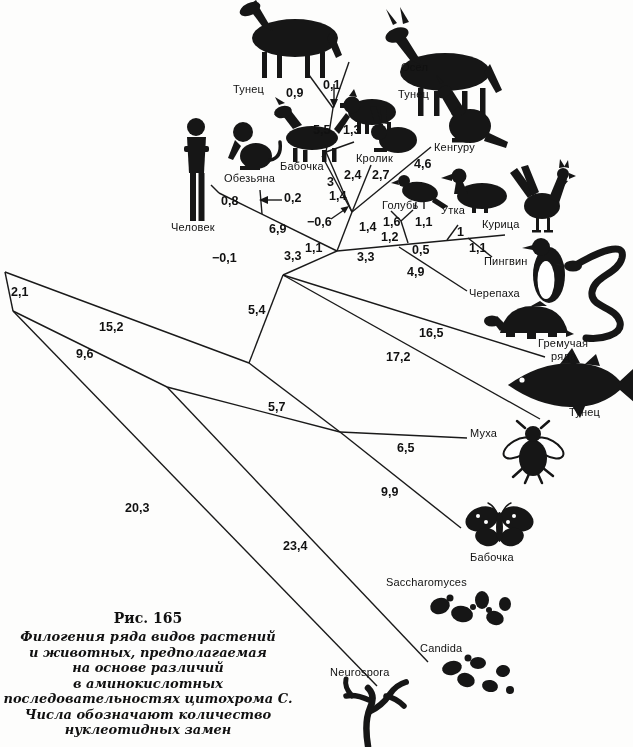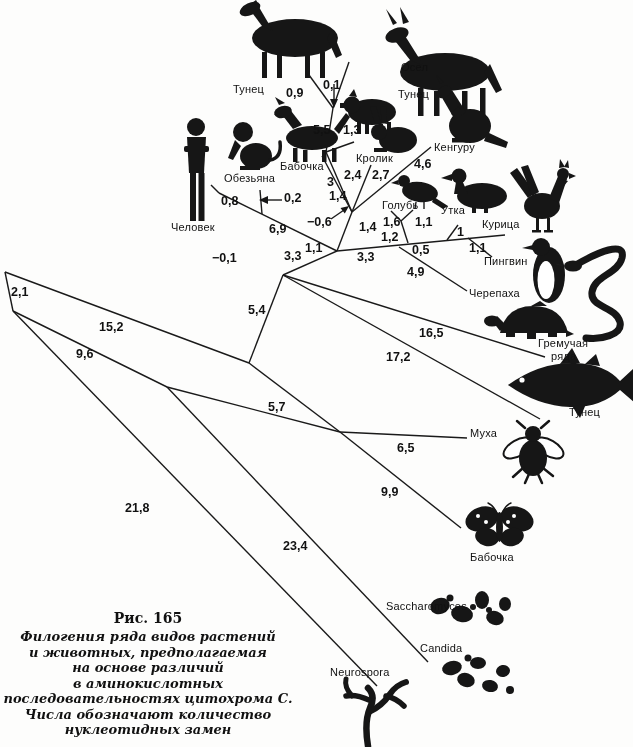--- a/index.html
+++ b/index.html
@@ -282,21 +282,21 @@
   <div class="sp" style="left:382px;top:199px">Голубь</div>
   <div class="sp" style="left:441px;top:204px">Утка</div>
   <div class="sp" style="left:482px;top:218px">Курица</div>
   <div class="sp" style="left:484px;top:255px">Пингвин</div>
   <div class="sp" style="left:469px;top:287px">Черепаха</div>
   <div class="sp" style="left:538px;top:337px">Гремучая</div>
   <div class="sp" style="left:551px;top:350px">ряда</div>
   <div class="sp" style="left:569px;top:406px">Тунец</div>
   <div class="sp" style="left:470px;top:427px">Муха</div>
   <div class="sp" style="left:470px;top:551px">Бабочка</div>
-  <div class="sp" style="left:386px;top:600px">Saccharomyces</div>
+  <div class="sp" style="left:386px;top:576px">Saccharomyces</div>
   <div class="sp" style="left:420px;top:642px">Candida</div>
   <div class="sp" style="left:330px;top:666px">Neurospora</div>
 
   <div class="num" style="left:286px;top:86px">0,9</div>
   <div class="num" style="left:323px;top:78px">0,1</div>
   <div class="num" style="left:313px;top:123px">5,5</div>
   <div class="num" style="left:343px;top:123px">1,3</div>
   <div class="num" style="left:344px;top:168px">2,4</div>
   <div class="num" style="left:372px;top:168px">2,7</div>
   <div class="num" style="left:414px;top:157px">4,6</div>
@@ -320,21 +320,21 @@
   <div class="num" style="left:407px;top:265px">4,9</div>
   <div class="num" style="left:248px;top:303px">5,4</div>
   <div class="num" style="left:419px;top:326px">16,5</div>
   <div class="num" style="left:386px;top:350px">17,2</div>
   <div class="num" style="left:11px;top:285px">2,1</div>
   <div class="num" style="left:99px;top:320px">15,2</div>
   <div class="num" style="left:76px;top:347px">9,6</div>
   <div class="num" style="left:268px;top:400px">5,7</div>
   <div class="num" style="left:397px;top:441px">6,5</div>
   <div class="num" style="left:381px;top:485px">9,9</div>
-  <div class="num" style="left:125px;top:501px">21,8</div>
+  <div class="num" style="left:125px;top:501px">20,3</div>
   <div class="num" style="left:283px;top:539px">23,4</div>
 
   <div class="caption">
     <div class="figno">Рис. 165</div>
     <div class="capline">Филогения ряда видов растений</div>
     <div class="capline">и животных, предполагаемая</div>
     <div class="capline">на основе различий</div>
     <div class="capline">в аминокислотных</div>
     <div class="capline">последовательностях цитохрома С.</div>
     <div class="capline">Числа обозначают количество</div>

